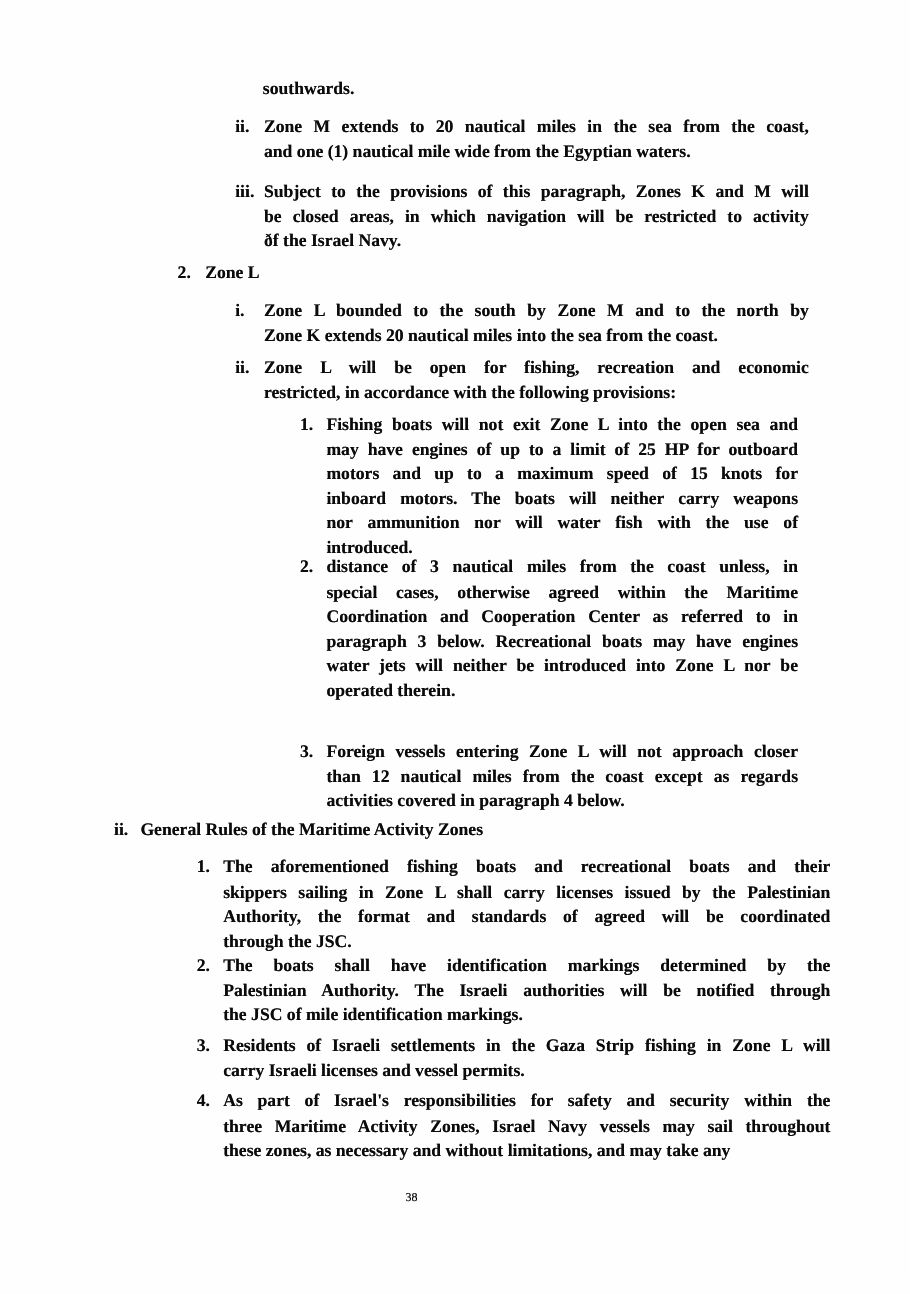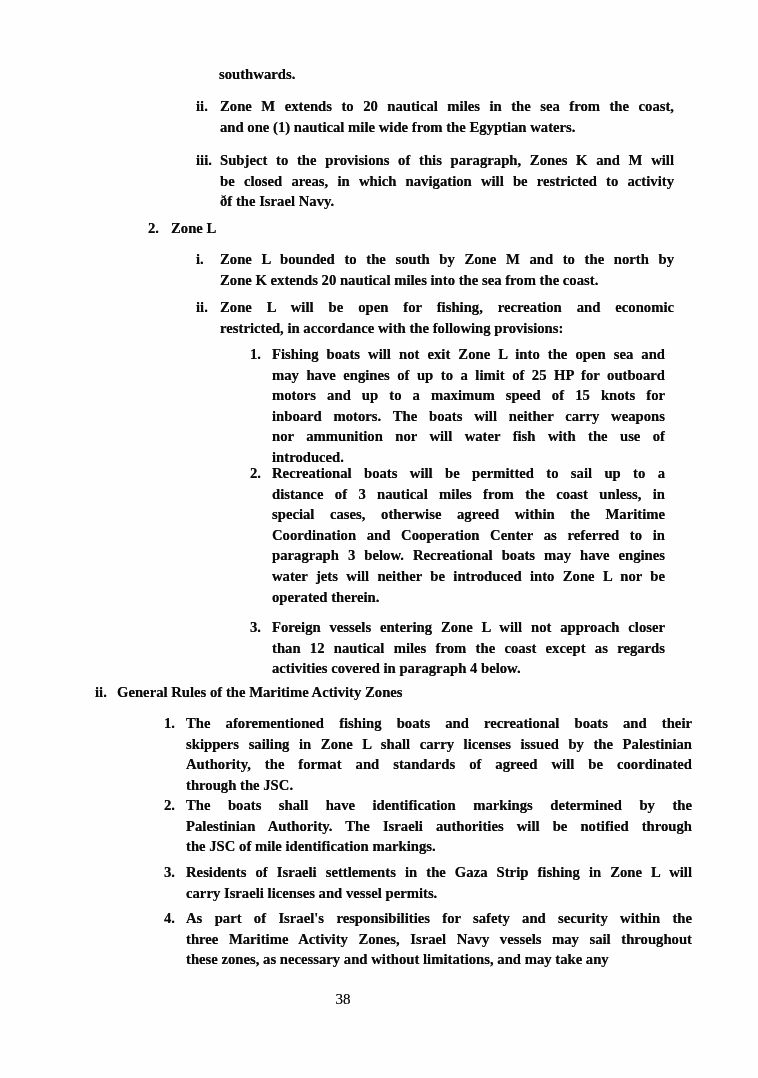--- a/index.html
+++ b/index.html
@@ -59,21 +59,21 @@
   .content > div.block:nth-of-type(12) { top: 795px; }
   .content > div.block:nth-of-type(13) { top: 862px; }
   .content > div.block:nth-of-type(14) { top: 908px; }
 
   .pageno {
     position: absolute;
     left: 326px;
     top: 989px;
     width: 34px;
     text-align: center;
-    font-size: 15px;
+    font-size: 10px;
   }
 </style>
 </head>
 <body>
 
 <div class="page">
   <div class="content">
 
       <div class="block k-cont">
         <span class="label"></span>
@@ -148,21 +148,20 @@
             <div class="line">nor ammunition nor will water fish with the use of</div>
 
             <div class="line">introduced.</div>
           </div>
       </div>
 
       <div class="block k-numc">
         <span class="label">2.</span>
         <div class="lines">
 
-            <div class="line">Recreational boats will be permitted to sail up to a</div>
 
             <div class="line">distance of 3 nautical miles from the coast unless, in</div>
 
             <div class="line">special cases, otherwise agreed within the Maritime</div>
 
             <div class="line">Coordination and Cooperation Center as referred to in</div>
 
             <div class="line">paragraph 3 below. Recreational boats may have engines</div>
 
 

